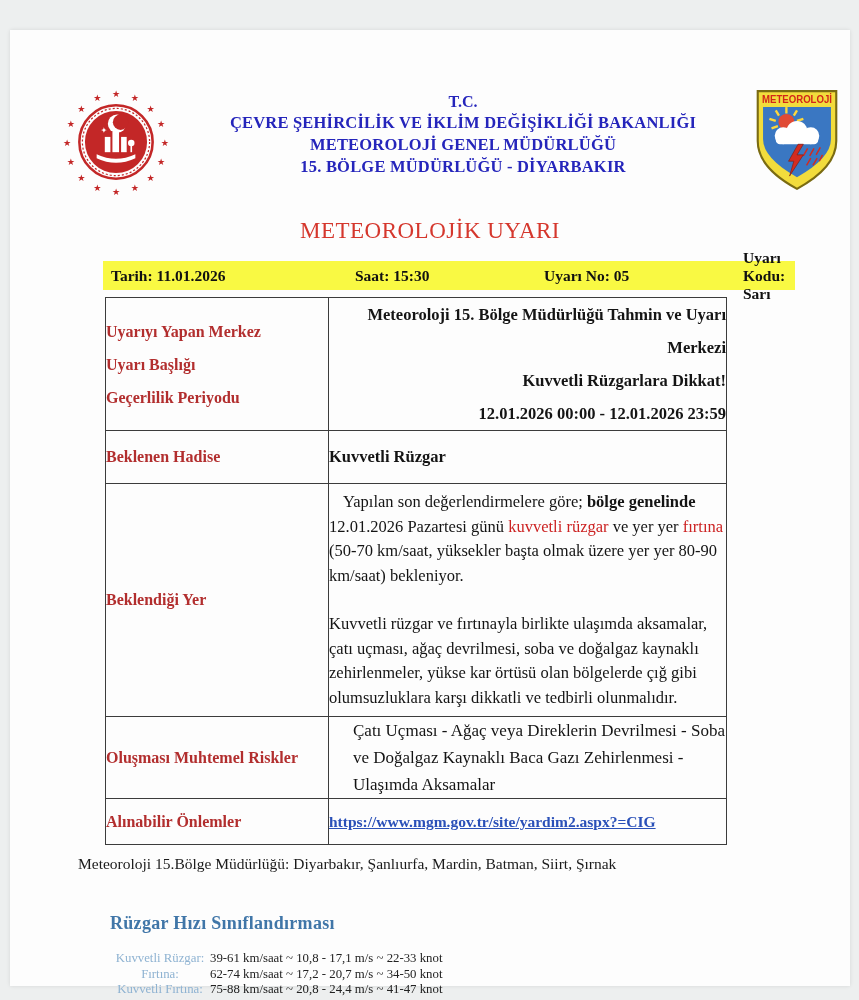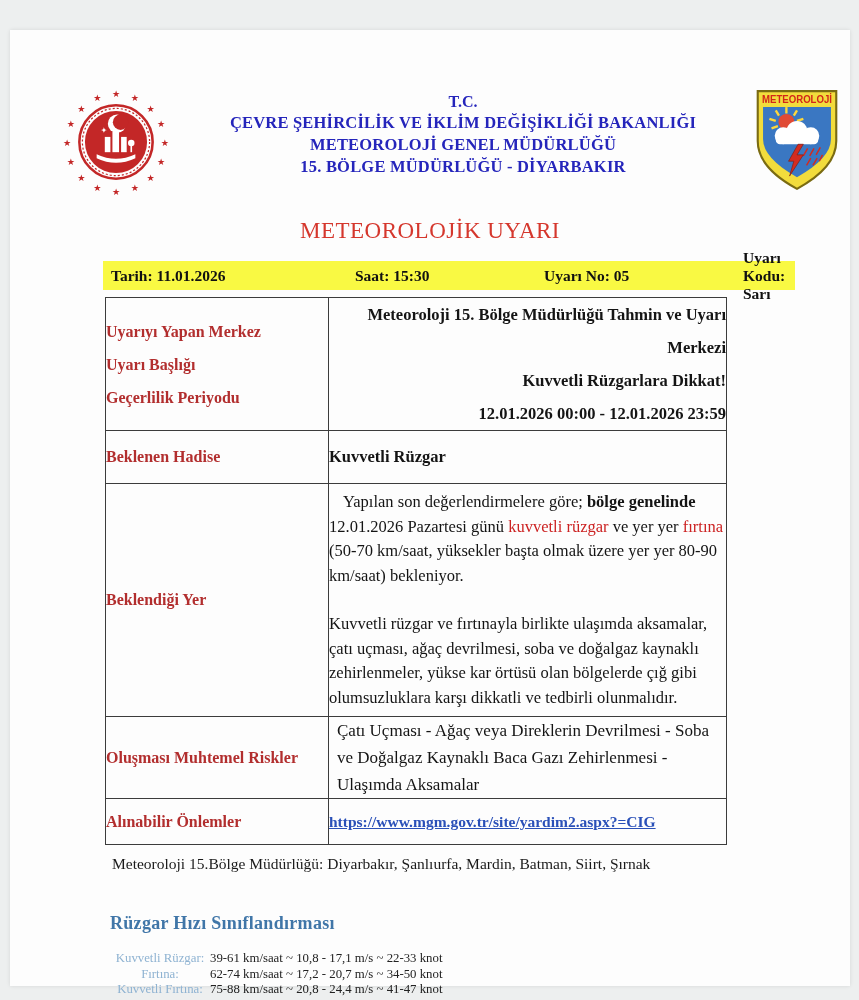--- a/index.html
+++ b/index.html
@@ -62,29 +62,29 @@
   .r1 td.val{font-weight:bold;text-align:right;}
   .r2 td{height:52px;}
   .r2 td.val{font-weight:bold;}
   .r3 td{height:176px;}
   .r3 td.val{line-height:24.5px;padding-top:6px;padding-bottom:6px;}
   .r3 .p1{text-indent:14px;}
   .r3 .p2{margin-top:24px;}
   .seg-bold{font-weight:bold;}
   .seg-red{color:#cc2222;}
   .r4 td{height:61px;}
-  .r4 td.val{font-size:17px;line-height:27px;padding-left:8px;}
+  .r4 td.val{font-size:17px;line-height:27px;padding-left:24px;}
   .r5 td{height:45px;}
   .r5 a{
     color:#2a50b8;font-weight:bold;font-size:15.5px;
     text-decoration:underline;
   }
   
   .note{
-    margin:10px 0 0 102px;
+    margin:10px 0 0 68px;
     font-size:15.5px;color:#1a1a1a;
   }
   
   .wind{
     margin:40px 0 0 100px;
   }
   .wind .wc-heading{
     color:#4076a8;font-weight:bold;font-size:18px;letter-spacing:0.3px;
   }
   .wind .wc-rows{margin-top:17px;text-align:center;}

